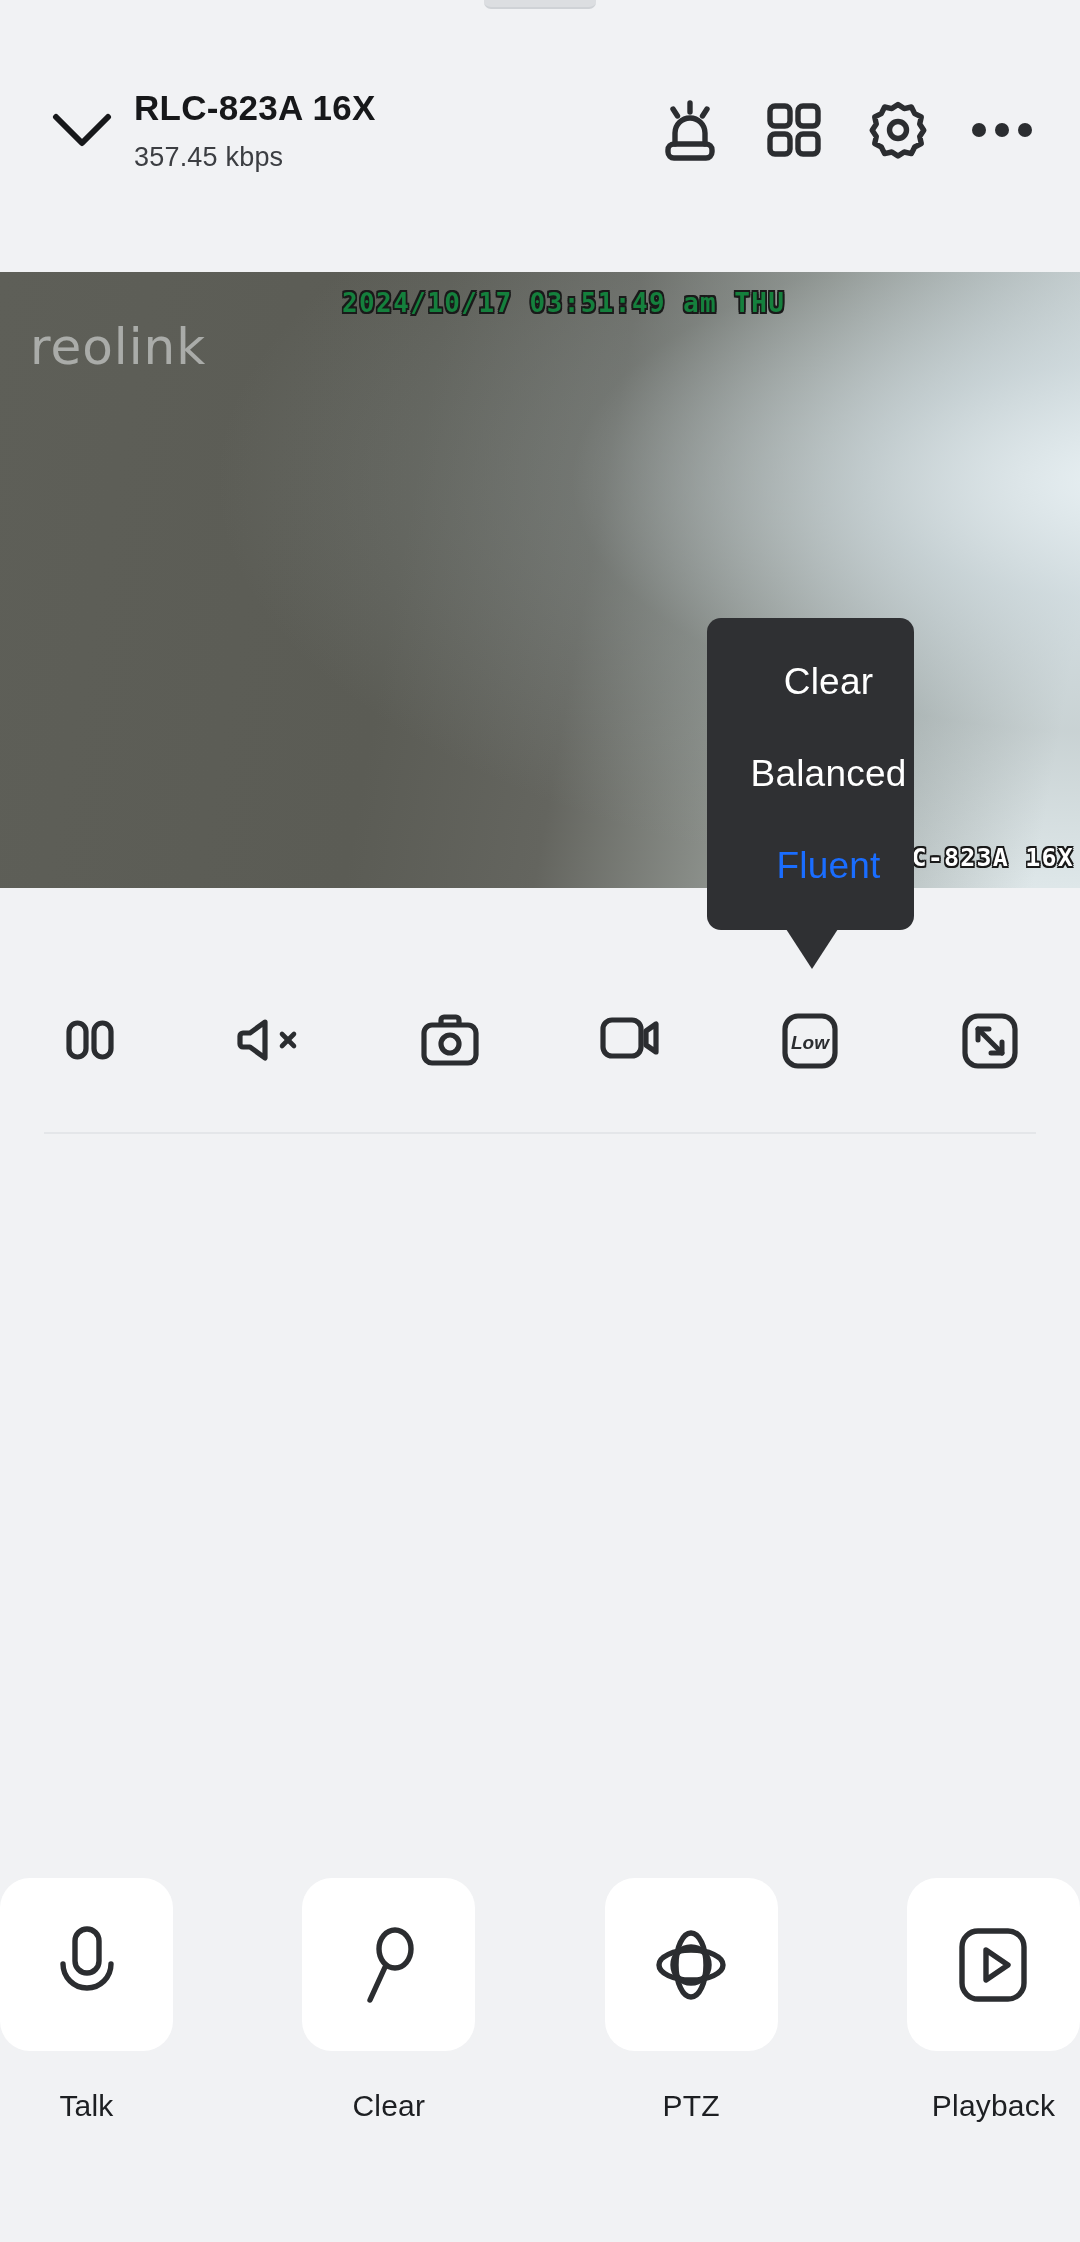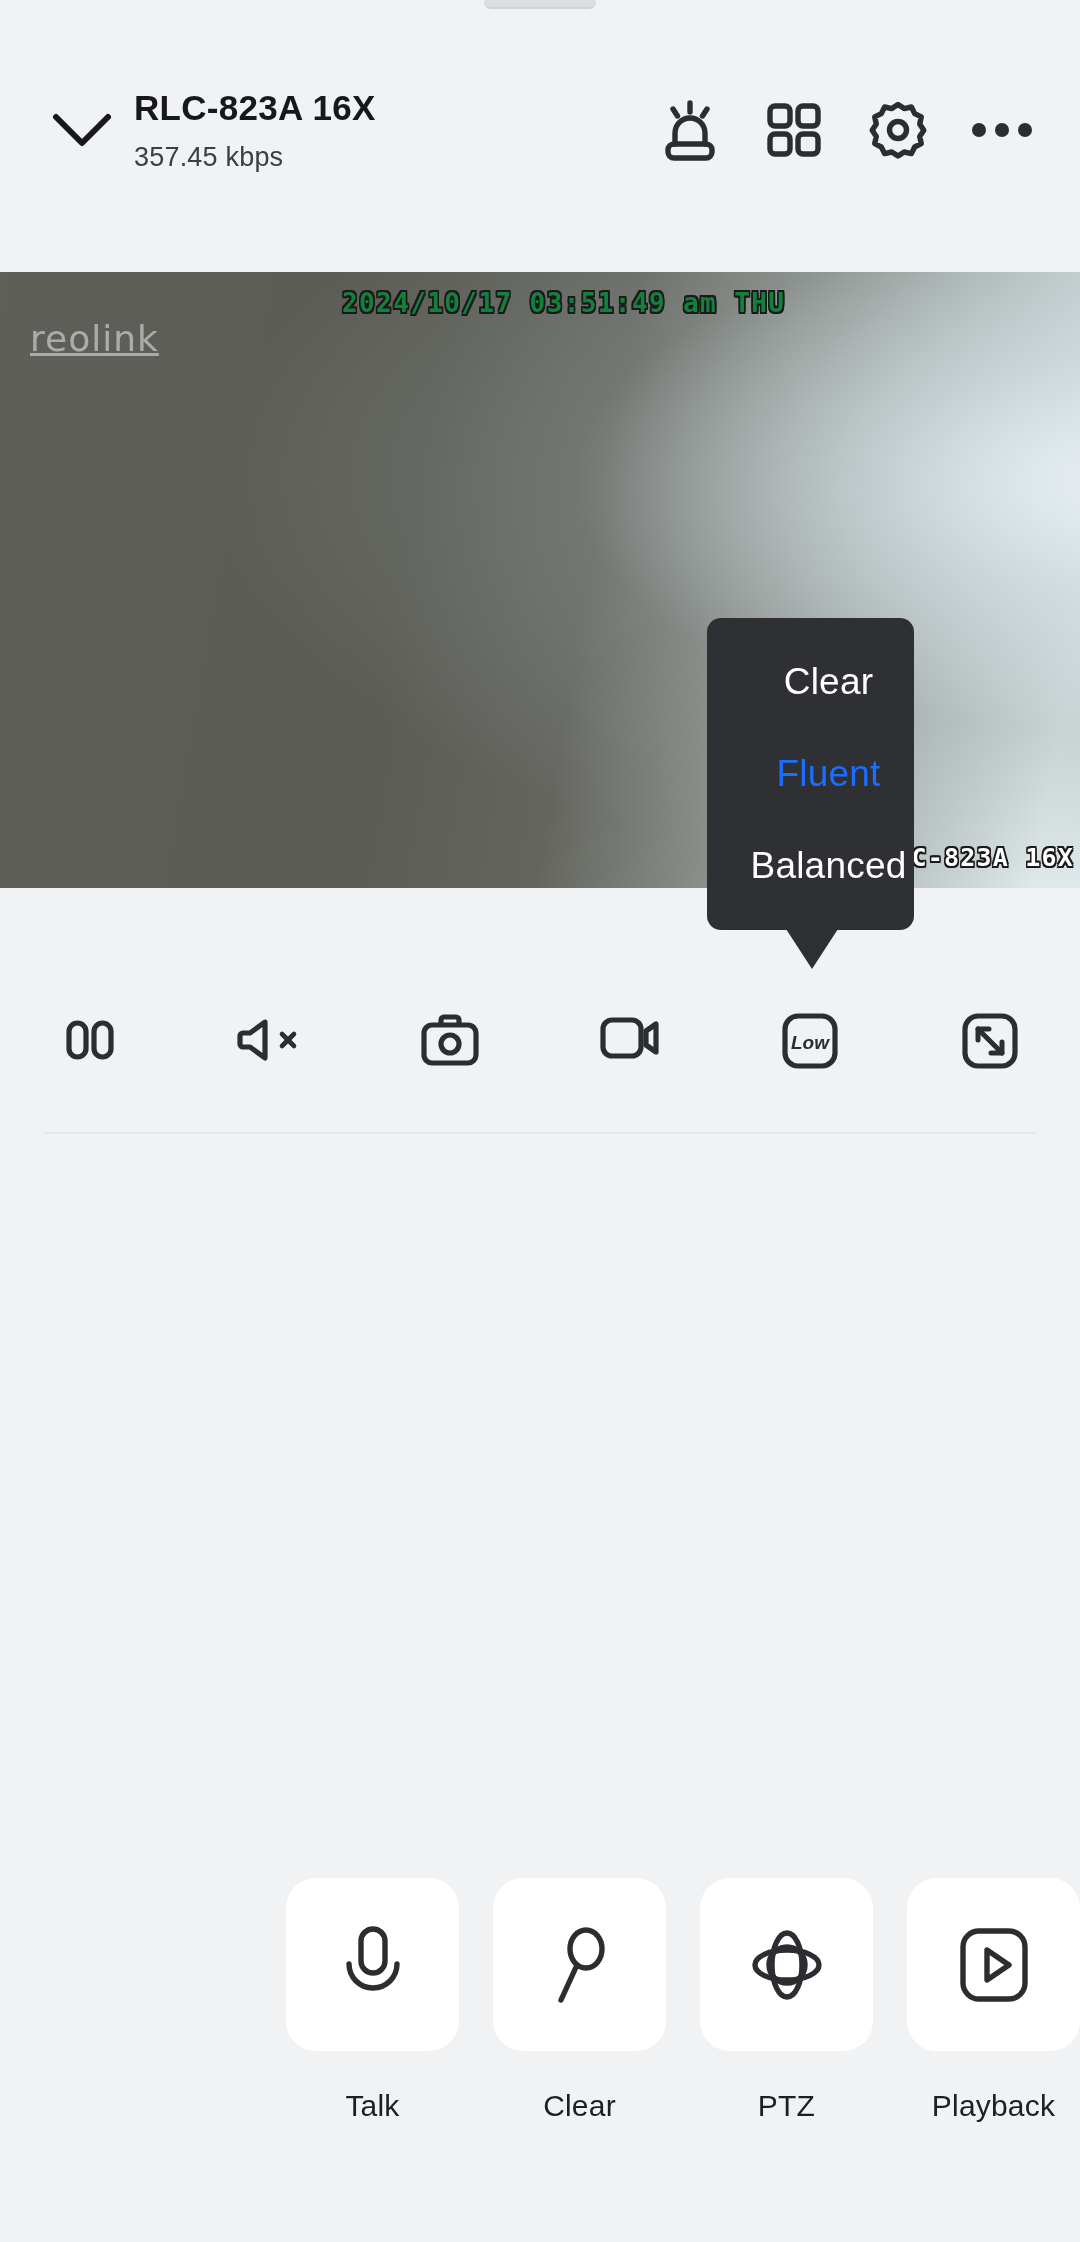--- a/index.html
+++ b/index.html
@@ -71,23 +71,22 @@
        1.6px 1.6px 0 #1a1a1a, -1.6px -1.6px 0 #1a1a1a,
        1.6px -1.6px 0 #1a1a1a, -1.6px 1.6px 0 #1a1a1a;
     white-space:nowrap;
   }
   .watermark {
     position:absolute; top:318px; left:30px;
     display:flex; align-items:center; gap:0;
     opacity:.55;
   }
   .wm-text {
-    font-size:36px; color:#e9ecec; letter-spacing:1px;
+    font-size:50px; color:#e9ecec; letter-spacing:1px;
     font-family:"DejaVu Sans", sans-serif;
-    text-decoration:underline;
   }
 
   
   .popup {
     position:absolute; top:618px; left:707px;
     width:207px; height:312px;
     background:#2f3033;
     border-radius:14px;
     display:flex; flex-direction:column;
     align-items:center; justify-content:center;
@@ -123,21 +122,21 @@
     font-style:italic;
   }
   .divider {
     position:absolute; top:1132px; left:44px;
     width:992px; height:2px; background:#e4e6e9;
   }
 
   
   .actions {
     position:absolute; top:1878px; left:0; width:1080px;
-    display:flex; justify-content:flex-end; gap:34px;
+    display:flex; justify-content:space-between; gap:34px;
   }
   .action { width:173px; display:flex; flex-direction:column; align-items:center; }
   .action-tile {
     width:173px; height:173px;
     background:#ffffff; border-radius:30px;
     display:flex; align-items:center; justify-content:center;
     cursor:pointer;
   }
   .action-label {
     margin-top:38px; font-size:30px; color:#1d1f22; letter-spacing:.2px;
@@ -214,22 +213,22 @@
 
   <div class="watermark">
     <span class="wm-text">reolink</span>
   </div>
 
   <div class="vid-ts">2024/10/17 03:51:49 am THU</div>
   <div class="vid-name">RLC-823A 16X</div>
 
   <div class="popup">
     <div class="popup-item">Clear</div>
+    <div class="popup-item">Balanced</div>
     <div class="popup-item sel">Fluent</div>
-    <div class="popup-item">Balanced</div>
   </div>
   <div class="popup-tail"></div>
 
   <div class="ctrlbar">
 
     <div class="ctrl-btn">
       <svg width="56" height="56" viewBox="0 0 56 56">
         <g fill="none" stroke="#2b2d30" stroke-width="5.2">
           <rect x="7" y="11" width="17" height="34" rx="8.5"></rect>
           <rect x="32" y="11" width="17" height="34" rx="8.5"></rect>

